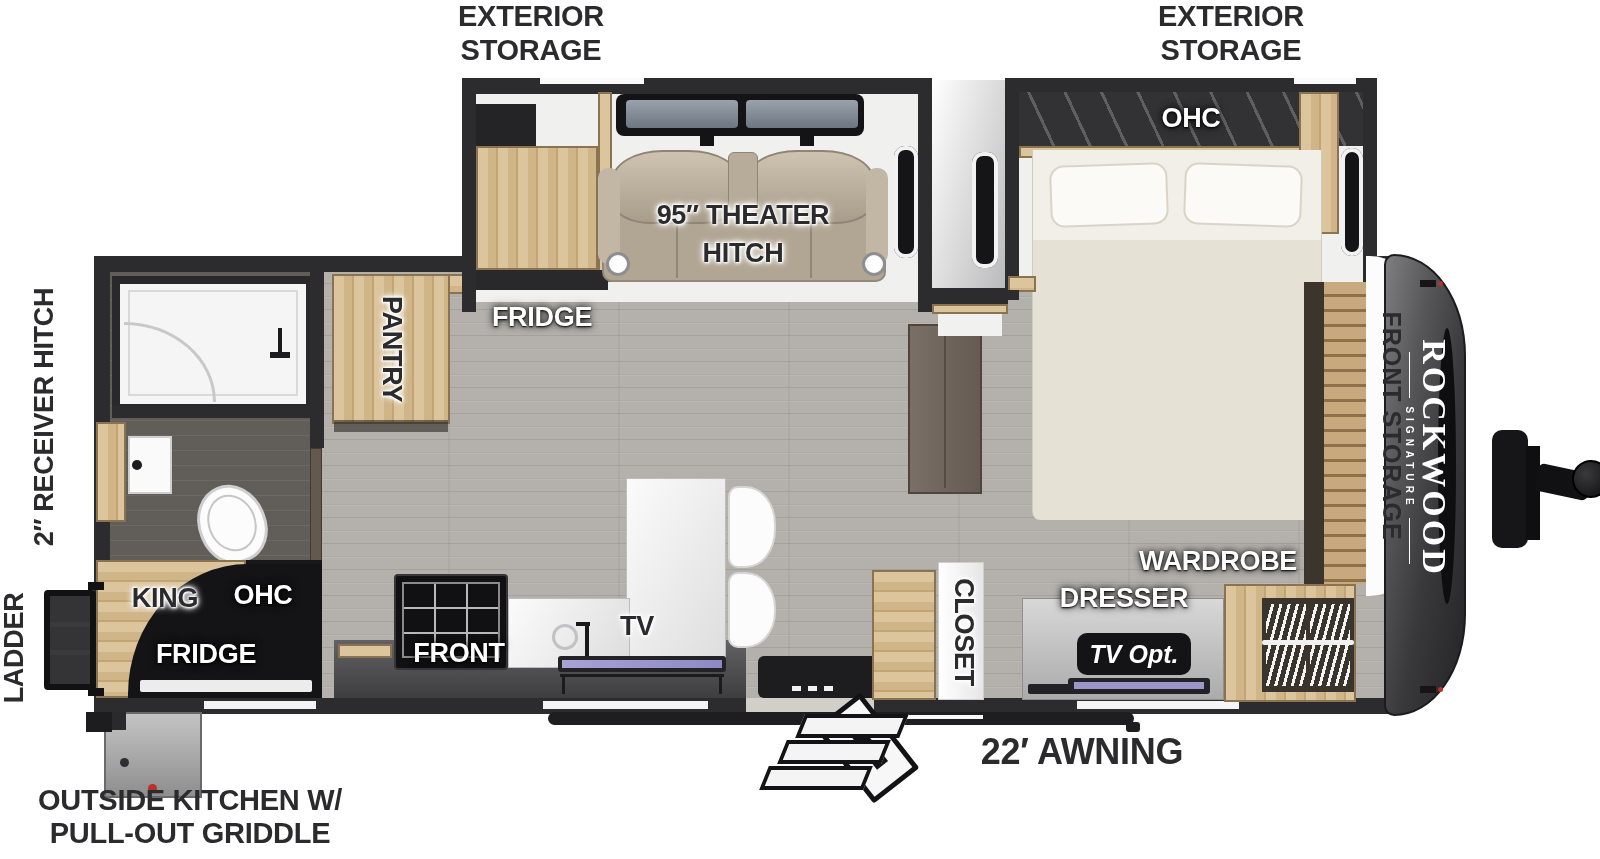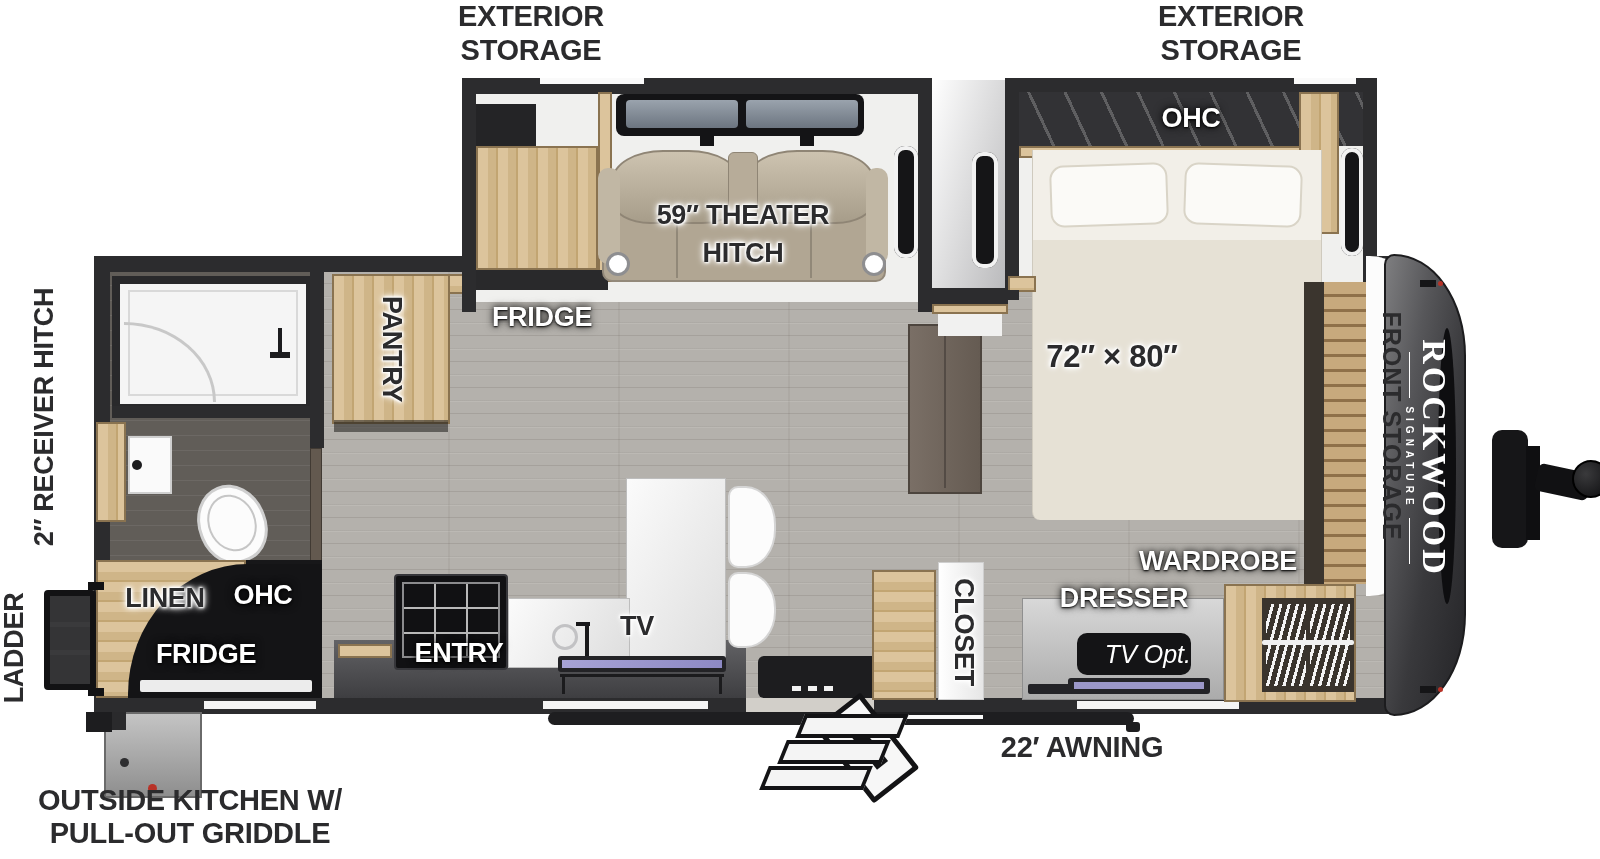--- a/index.html
+++ b/index.html
@@ -197,39 +197,38 @@
   <div class="abs" style="left:88px;top:688px;width:16px;height:8px;background:#121214;"></div>
   <div class="abs" style="left:50px;top:622px;width:40px;height:5px;background:#3a3a3c;"></div>
   <div class="abs" style="left:50px;top:650px;width:40px;height:5px;background:#3a3a3c;"></div>
 
   <div class="lblD" style="left:411px;top:0px;width:240px;font-size:29px;">EXTERIOR</div>
   <div class="lblD" style="left:411px;top:34px;width:240px;font-size:29px;">STORAGE</div>
   <div class="lblD" style="left:1111px;top:0px;width:240px;font-size:29px;">EXTERIOR</div>
   <div class="lblD" style="left:1111px;top:34px;width:240px;font-size:29px;">STORAGE</div>
   <div class="vpre lblD" style="left:-104px;top:400px;width:300px;height:34px;font-size:27px;transform:rotate(-90deg);">2″ RECEIVER HITCH</div>
   <div class="vpre lblD" style="left:-51px;top:633px;width:130px;height:30px;font-size:27px;transform:rotate(-90deg);">LADDER</div>
-  <div class="lblD" style="left:962px;top:731px;width:240px;font-size:29px;">22′ AWNING</div>
+  <div class="lblD" style="left:962px;top:731px;width:240px;font-size:36px;">22′ AWNING</div>
   <div class="lblD" style="left:15px;top:784px;width:350px;font-size:29px;">OUTSIDE KITCHEN W/</div>
   <div class="lblD" style="left:15px;top:817px;width:350px;font-size:29px;">PULL-OUT GRIDDLE</div>
 
-  <div class="lblD glow" style="left:613px;top:200px;width:260px;font-size:27px;">59″ THEATER</div>
+  <div class="lblD glow" style="left:613px;top:200px;width:260px;font-size:27px;">95″ THEATER</div>
   <div class="lblD glow" style="left:613px;top:238px;width:260px;font-size:27px;">HITCH</div>
   <div class="lblW" style="left:462px;top:302px;width:160px;font-size:27px;">FRIDGE</div>
   <div class="vpre lblD glow" style="left:319px;top:331px;width:140px;height:36px;font-size:27px;transform:rotate(90deg);">PANTRY</div>
   <div class="lblW" style="left:1121px;top:103px;width:140px;font-size:27px;">OHC</div>
-  <div class="lblD glow" style="left:992px;top:339px;width:240px;font-size:31px;">72″ × 80″</div>
   <div class="vpre lblD" style="left:1224px;top:409px;width:330px;height:34px;font-size:25px;letter-spacing:1px;transform:rotate(90deg);">FRONT STORAGE</div>
   <div class="lblW" style="left:1004px;top:583px;width:240px;font-size:27px;">DRESSER</div>
   <div class="lblW" style="left:1098px;top:546px;width:240px;font-size:27px;">WARDROBE</div>
-  <div class="abs" style="left:1077px;top:633px;width:114px;height:42px;line-height:42px;text-align:right;color:#fff;font-weight:normal;font-style:italic;font-size:25px;">TV Opt.</div>
+  <div class="abs" style="left:1077px;top:633px;width:114px;height:42px;line-height:42px;text-align:center;color:#fff;font-weight:bold;font-style:italic;font-size:25px;">TV Opt.</div>
   <div class="vpre lblD glow" style="left:891px;top:614px;width:140px;height:36px;font-size:27px;transform:rotate(90deg);">CLOSET</div>
-  <div class="lblD glow" style="left:90px;top:583px;width:150px;font-size:27px;">LINEN</div>
+  <div class="lblD glow" style="left:90px;top:583px;width:150px;font-size:27px;">KING</div>
   <div class="lblW" style="left:203px;top:580px;width:120px;font-size:27px;">OHC</div>
   <div class="lblW" style="left:126px;top:639px;width:160px;font-size:27px;">FRIDGE</div>
-  <div class="lblW" style="left:379px;top:638px;width:160px;font-size:27px;">ENTRY</div>
+  <div class="lblW" style="left:379px;top:638px;width:160px;font-size:27px;">FRONT</div>
   <div class="lblD glow" style="left:597px;top:611px;width:80px;font-size:27px;">TV</div>
 
   <div class="vpre" style="left:1251px;top:426px;width:340px;height:64px;transform:rotate(90deg);">
     <div style="font-family:'Liberation Serif',serif;font-weight:bold;font-size:34px;letter-spacing:3px;color:#fff;line-height:38px;">ROCKWOOD</div>
     <div style="display:flex;align-items:center;justify-content:center;gap:8px;">
       <span style="display:inline-block;width:46px;height:1px;background:#fff;"></span>
       <span style="color:#fff;font-size:10px;letter-spacing:5px;font-weight:bold;">SIGNATURE</span>
       <span style="display:inline-block;width:46px;height:1px;background:#fff;"></span>
     </div>
   </div>

